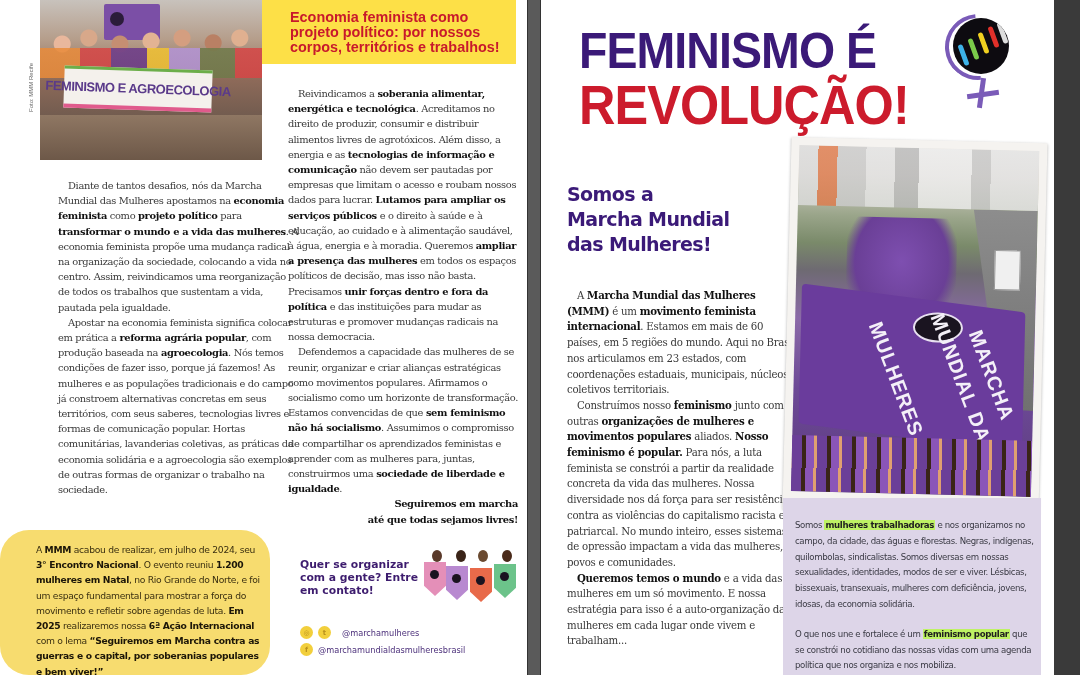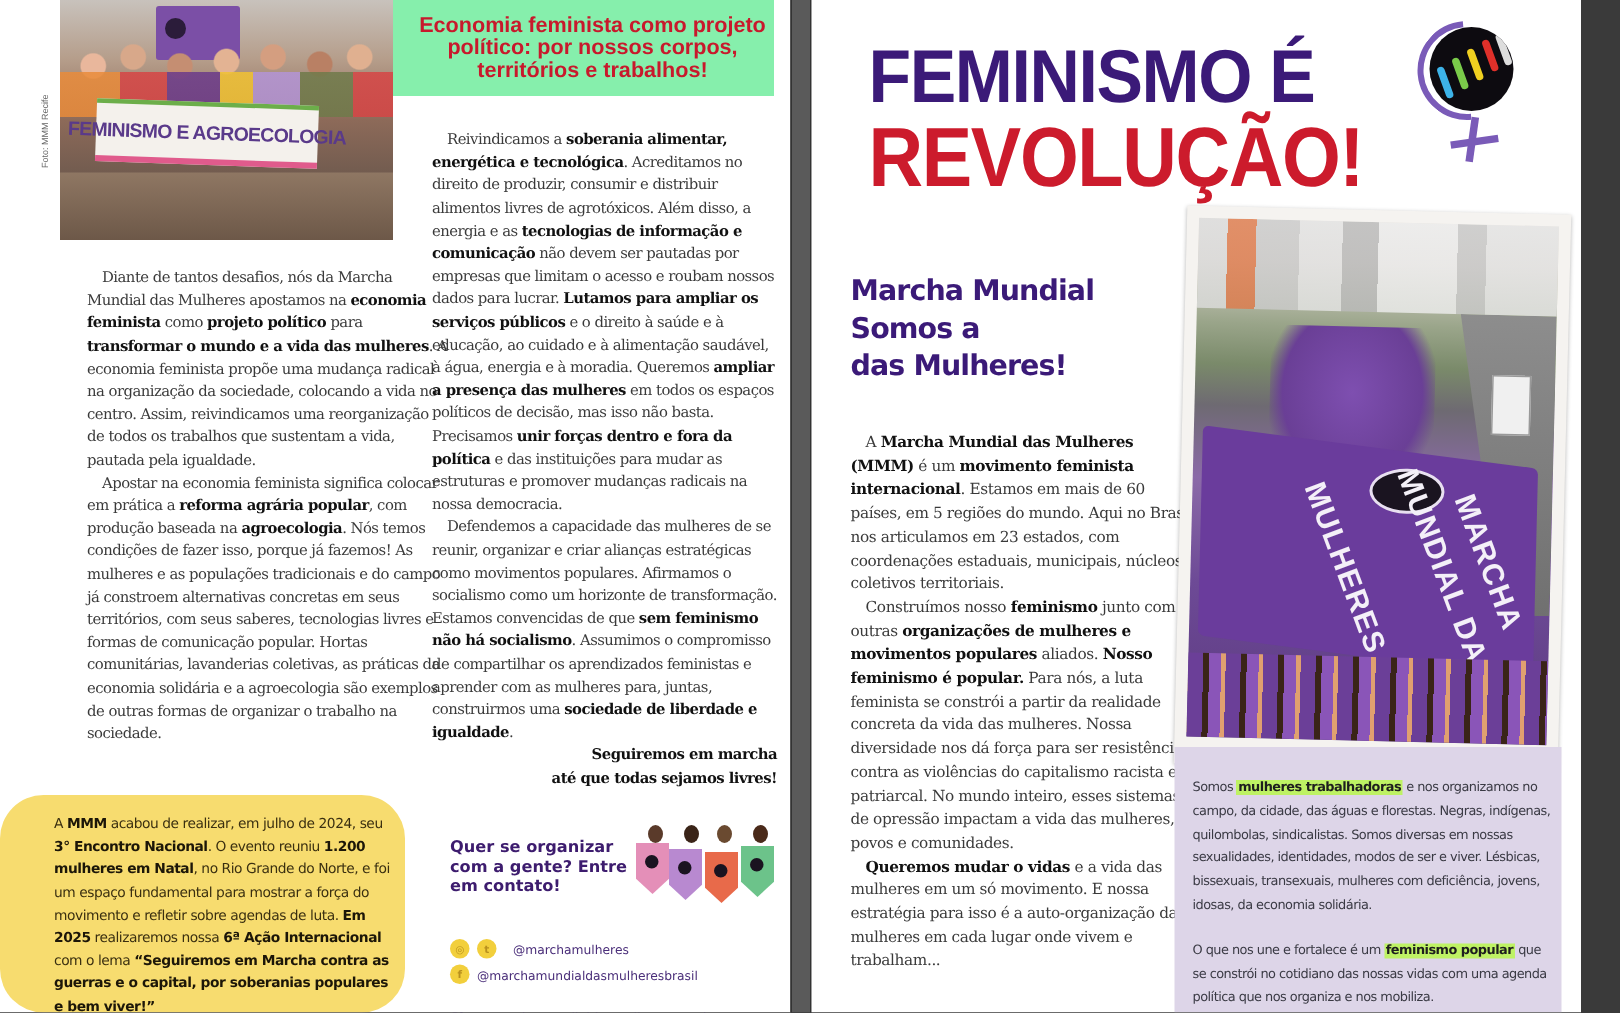--- a/index.html
+++ b/index.html
@@ -29,21 +29,21 @@
   .photo-top .shirts { position: absolute; left: 0; top: 48px; width: 222px; height: 30px;
     background: linear-gradient(90deg, #e98b3a 0 18%, #d64545 18% 32%, #6b3a8a 32% 48%, #f1c232 48% 58%, #b394d6 58% 72%, #6f7a4a 72% 88%, #d64545 88% 100%); opacity: .85; }
   .photo-top .banner-white { position: absolute; left: 24px; top: 68px; width: 148px; height: 42px; background: #f4f1ec;
     border-top: 3px solid #6cae4a; border-bottom: 4px solid #e05b8c; transform: rotate(2deg);
     display: flex; align-items: center; justify-content: center; }
   .photo-top .banner-text { font-family: "Liberation Sans", sans-serif; font-size: 13px; color: #5a3a8a; letter-spacing: -0.5px; font-weight: bold; white-space: nowrap; }
   .photo-top .ground { position: absolute; left: 0; top: 115px; width: 222px; height: 45px; background: linear-gradient(180deg, #8f7763, #6d5848); }
   .photo-credit-left { position: absolute; left: 28px; top: 112px; transform: rotate(-90deg); transform-origin: left top; font-family: "Liberation Sans", sans-serif; font-size: 6px; color: #666; white-space: nowrap; }
 
   
-  .econ-header { position: absolute; left: 262px; top: 0; width: 254px; height: 64px; background: #86efac; padding: 10px 0 0 12px; text-align: center; }
+  .econ-header { position: absolute; left: 262px; top: 0; width: 254px; height: 64px; background: #fde047; padding: 10px 0 0 28px; }
   .econ-header h2 { font-family: "Liberation Sans", sans-serif; font-weight: bold; font-size: 14.4px; line-height: 15px; color: #c8192c; }
 
   .body-text { font-family: "DejaVu Serif", serif; font-size: 9.9px; line-height: 15.2px; color: #3a3a3a; letter-spacing: -0.35px; }
   .body-text b { color: #111; font-weight: bold; }
   .body-text p { text-indent: 10px; }
 
   .left-col { position: absolute; left: 30px; top: 178px; width: 242px; margin-left: 28px; }
   .mid-col { position: absolute; left: 288px; top: 86px; width: 230px; }
   .closing { text-align: right; font-weight: bold; color: #111; }
 
@@ -185,30 +185,30 @@
         <div class="fig" style="left:18px; top:20px; background:#7acb4a; transform:rotate(-20deg);"></div>
         <div class="fig" style="left:28px; top:14px; background:#f0d020; transform:rotate(-20deg);"></div>
         <div class="fig" style="left:38px; top:8px; background:#e0302a; transform:rotate(-20deg);"></div>
         <div class="fig" style="left:47px; top:4px; background:#dddddd; transform:rotate(-20deg);"></div>
       </div>
       <div class="stem"></div>
       <div class="cross"></div>
     </div>
 
     <div class="somos-title">
+      <div>Somos a</div>
       <div>Marcha Mundial</div>
-      <div>Somos a</div>
       <div>das Mulheres!</div>
     </div>
 
     <div class="right-col">
       <div class="body-text">
         <p>A <b>Marcha Mundial das Mulheres (MMM)</b> é um <b>movimento feminista internacional</b>. Estamos em mais de 60 países, em 5 regiões do mundo. Aqui no Brasil, nos articulamos em 23 estados, com coordenações estaduais, municipais, núcleos e coletivos territoriais.</p>
         <p>Construímos nosso <b>feminismo</b> junto com outras <b>organizações de mulheres e movimentos populares</b> aliados. <b>Nosso feminismo é popular.</b> Para nós, a luta feminista se constrói a partir da realidade concreta da vida das mulheres. Nossa diversidade nos dá  força para ser resistência contra as violências do capitalismo racista e patriarcal. No mundo inteiro, esses sistemas de opressão impactam a vida das mulheres, de povos e comunidades.</p>
-        <p><b>Queremos mudar o vidas</b> e a vida das mulheres em um só movimento. E nossa estratégia para isso é a auto-organização das mulheres em cada lugar onde vivem e trabalham...</p>
+        <p><b>Queremos temos o mundo</b> e a vida das mulheres em um só movimento. E nossa estratégia para isso é a auto-organização das mulheres em cada lugar onde vivem e trabalham...</p>
       </div>
     </div>
 
     <div class="march-photo-frame">
       <div class="march-photo">
         <div class="mp-buildings"></div>
         <div class="mp-road"></div>
         <div class="mp-truck"></div>
         <div class="mp-crowd"></div>
         <div class="mp-banner"></div>

